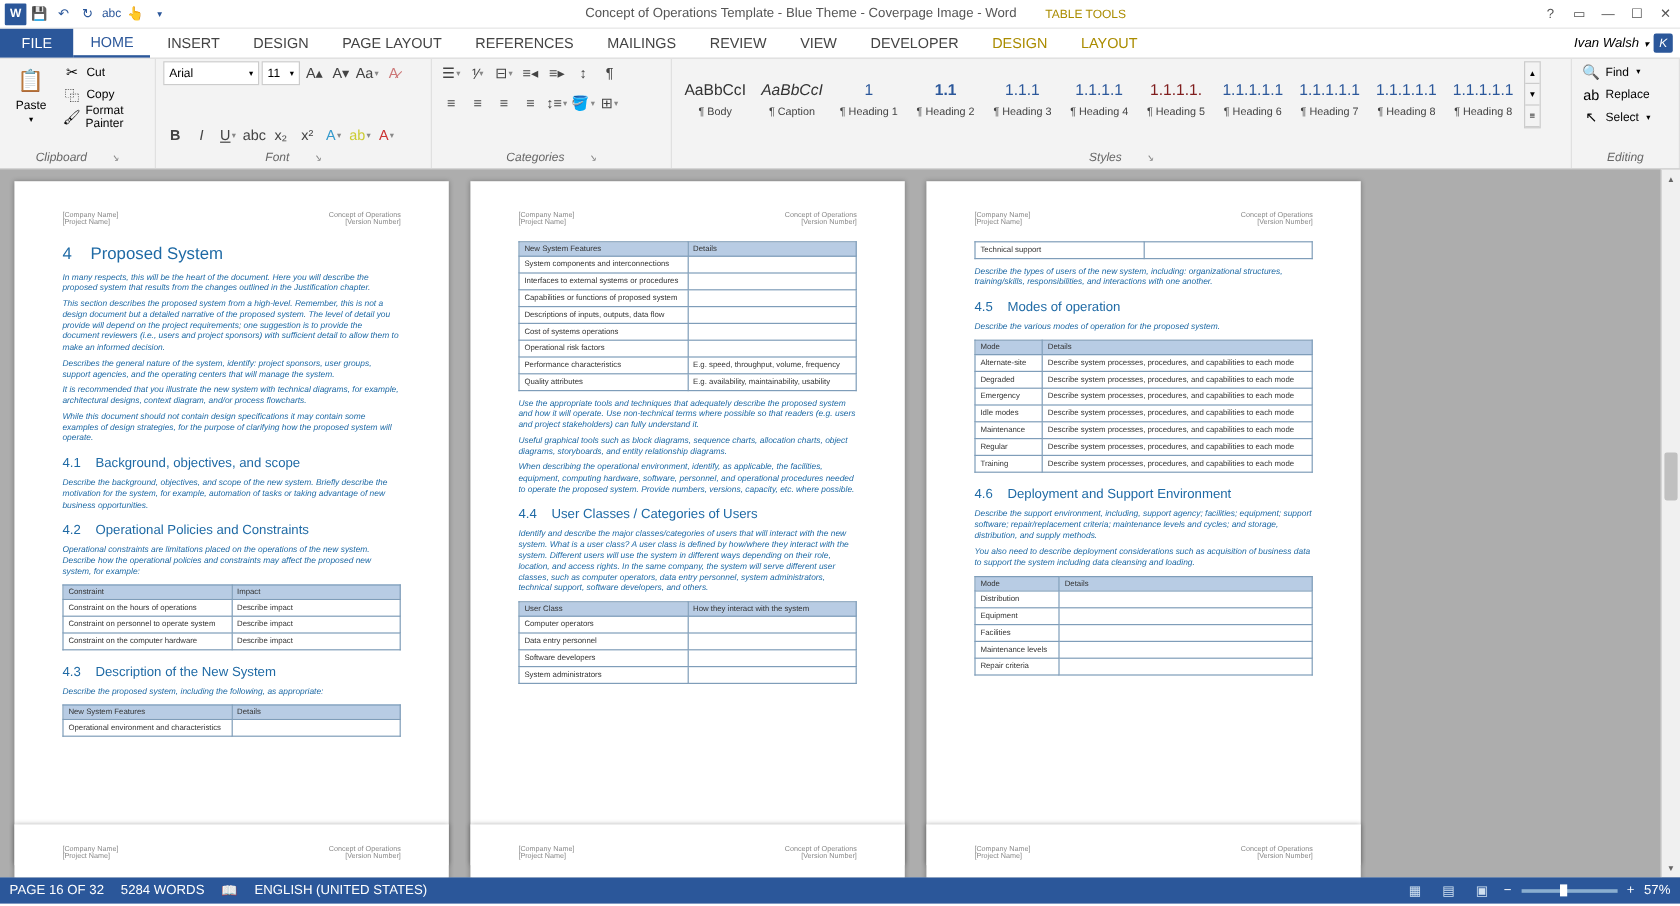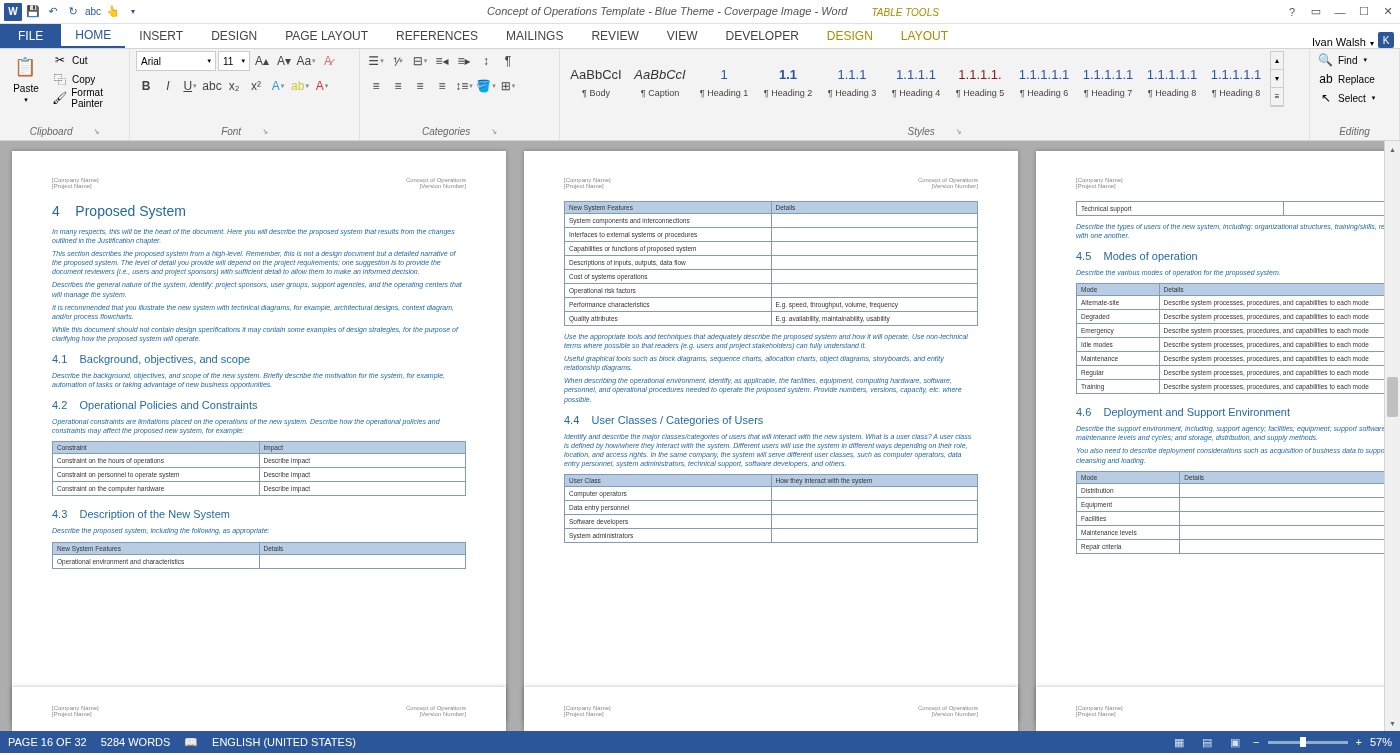--- a/index.html
+++ b/index.html
@@ -1,29 +1,29 @@
 <!DOCTYPE html>
 <html><head>
 <meta charset="utf-8">
 <style>
 * { margin: 0; padding: 0; box-sizing: border-box; }
 body { font-family: "Segoe UI", Tahoma, sans-serif; font-size: 11px; background: #fff; overflow: hidden; width: 1400px; height: 755px; }
 .titlebar { height: 24px; background: #fff; display: flex; align-items: center; padding: 0 4px; border-bottom: 1px solid #e0e0e0; }
 .qat { display: flex; gap: 2px; align-items: center; }
 .qat-icon { width: 18px; height: 18px; display: flex; align-items: center; justify-content: center; color: #2b579a; cursor: pointer; }
-.title-center { flex: 1; text-align: center; font-size: 11px; color: #555; display: flex; justify-content: center; gap: 24px; font-style: italic; }
+.title-center { flex: 1; text-align: center; font-size: 11px; color: #555; display: flex; justify-content: center; gap: 24px; }
 .table-tools { color: #aa8c00; font-weight: normal; font-size: 10px; padding-top: 2px; display: inline-block; }
 .title-right { display: flex; gap: 8px; align-items: center; }
 .win-btn { width: 16px; height: 16px; display: flex; align-items: center; justify-content: center; color: #555; cursor: pointer; }
 .menubar { height: 25px; display: flex; align-items: stretch; background: #fff; border-bottom: 1px solid #d4d4d4; }
 .file-tab { background: #2b579a; color: #fff; padding: 0 18px; display: flex; align-items: center; font-size: 12px; cursor: pointer; }
 .menu-tab { padding: 0 14px; display: flex; align-items: center; font-size: 12px; color: #444; cursor: pointer; }
 .menu-tab.active { border-bottom: 2px solid #2b579a; color: #2b579a; }
 .menu-tab.context { color: #aa8c00; }
-.menu-right { margin-left: auto; display: flex; align-items: flex-end; padding-right: 6px; gap: 4px; font-size: 11px; }
+.menu-right { margin-left: auto; display: flex; align-items: center; padding-right: 6px; gap: 4px; font-size: 11px; font-style: italic; }
 .user-badge { width: 16px; height: 16px; background: #2b579a; border-radius: 2px; color: #fff; display: flex; align-items: center; justify-content: center; font-size: 10px; }
 
 .ribbon { height: 92px; background: #f3f3f3; border-bottom: 1px solid #d4d4d4; display: flex; }
 .ribbon-group { border-right: 1px solid #e0e0e0; padding: 2px 6px; display: flex; flex-direction: column; }
 .group-body { flex: 1; display: flex; gap: 4px; align-items: flex-start; }
 .group-label { text-align: center; font-size: 10px; color: #666; padding: 1px 0; display: flex; justify-content: center; align-items: center; gap: 20px; font-style: italic; }
 .group-label .launcher { font-size: 8px; color: #888; cursor: pointer; }
 .v-btn { display: flex; flex-direction: column; align-items: center; gap: 2px; padding: 2px 4px; cursor: pointer; }
 .v-btn .icon { font-size: 18px; width: 32px; height: 28px; display: flex; align-items: center; justify-content: center; }
 .v-btn .lbl { font-size: 10px; }
@@ -36,21 +36,21 @@
 .ico-btn { width: 20px; height: 20px; display: flex; align-items: center; justify-content: center; cursor: pointer; font-size: 12px; color: #444; }
 .ico-btn.arrow::after { content: "▾"; font-size: 7px; margin-left: 1px; color: #888; }
 .style-gallery { display: flex; gap: 4px; align-items: flex-start; }
 .style-item { width: 60px; height: 56px; border: 1px solid transparent; display: flex; flex-direction: column; align-items: center; justify-content: center; cursor: pointer; }
 .style-prev { font-size: 13px; color: #333; display: flex; align-items: center; height: 28px; }
 .style-lbl { font-size: 9px; color: #444; }
 .gallery-scroll { width: 14px; display: flex; flex-direction: column; border: 1px solid #ccc; }
 .gallery-scroll div { height: 18px; font-size: 8px; display: flex; align-items: center; justify-content: center; cursor: pointer; border-bottom: 1px solid #ccc; }
 
 .doc-area { height: 590px; background: #adadad; overflow: hidden; display: flex; gap: 18px; padding: 10px 12px; position: relative; }
-.page { background: #fff; width: 494px; flex-shrink: 0; box-shadow: 0 0 4px rgba(0,0,0,.3); padding: 26px 40px 20px 40px; font-size: 7px; color: #333; display: flex; flex-direction: column; overflow: hidden; }
+.page { background: #fff; width: 362px; flex-shrink: 0; box-shadow: 0 0 4px rgba(0,0,0,.3); padding: 26px 40px 20px 40px; font-size: 7px; color: #333; display: flex; flex-direction: column; overflow: hidden; }
 .pg-header { display: flex; justify-content: space-between; font-size: 6px; color: #888; margin-bottom: 8px; }
 .pg-footer { display: flex; justify-content: space-between; font-size: 6px; color: #888; margin-top: auto; padding-top: 8px; }
 .h1 { color: #1f6aa5; font-size: 14px; font-weight: normal; margin: 6px 0; }
 .h2 { color: #1f6aa5; font-size: 11px; font-weight: normal; margin: 8px 0 4px; }
 .body-text { font-size: 7px; color: #555; margin: 2px 0; line-height: 1.3; }
 .italic { font-style: italic; color: #1f6aa5; }
 .doc-table { width: 100%; border-collapse: collapse; margin: 4px 0; font-size: 6.5px; }
 .doc-table th { background: #b8cce4; border: 1px solid #7f9db9; padding: 2px 4px; text-align: left; font-weight: normal; }
 .doc-table td { border: 1px solid #7f9db9; padding: 2px 4px; height: 14px; }
 .page.partial { height: 48px; padding: 18px 40px 0 40px; }
@@ -136,21 +136,21 @@
           </div>
       </div>
     </div>
     <div class="group-label">
         <span>Clipboard</span>
         <span class="launcher">↘</span>
       </div>
   </div>
 
   <div class="ribbon-group" style="width:230px;">
-    <div class="group-body" style="flex-direction:column;gap:3px;">
+    <div class="group-body" style="flex-direction:column;gap:3px;justify-content:space-between;">
       <div class="font-row">
         <div class="font-name">
             <span>Arial</span>
             <span style="font-size:7px;">▾</span>
           </div>
         <div class="font-size">
             <span>11</span>
             <span style="font-size:7px;">▾</span>
           </div>
         <div class="ico-btn">A▴</div>

